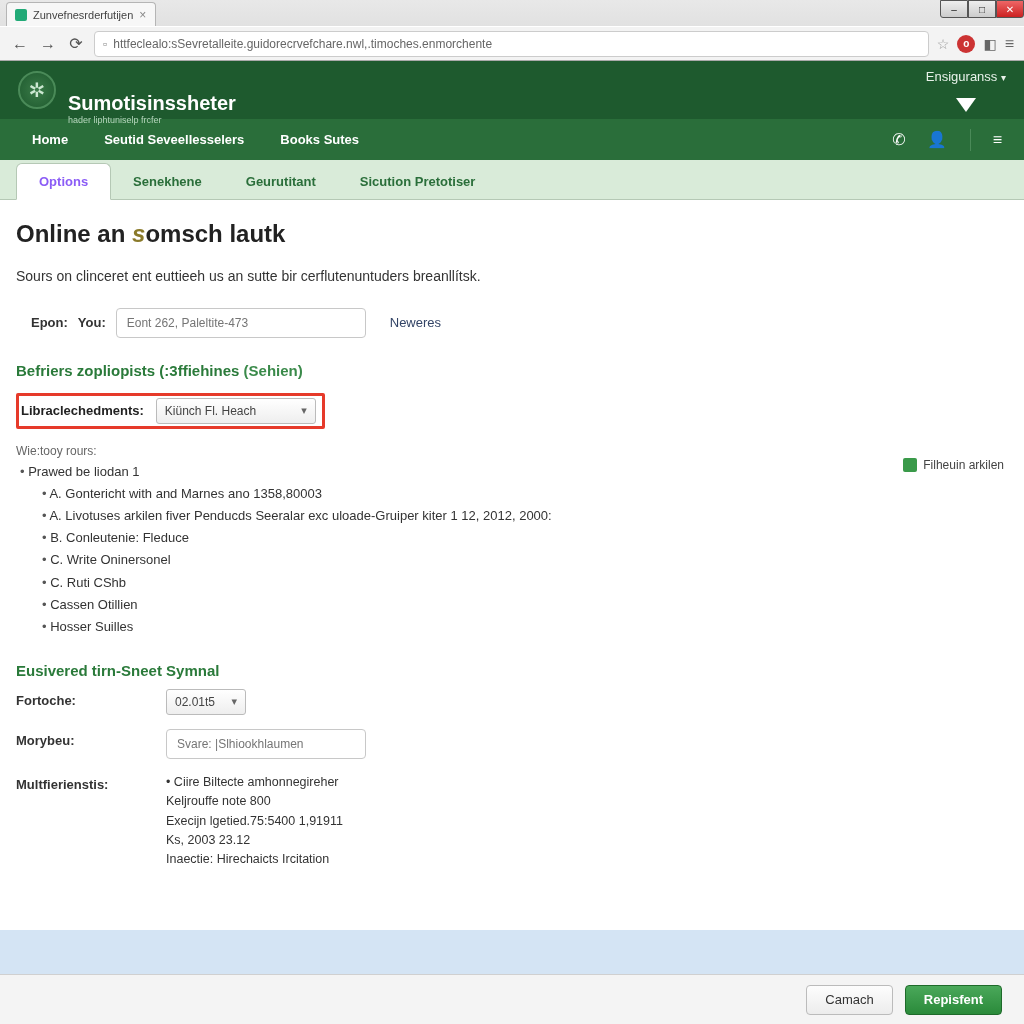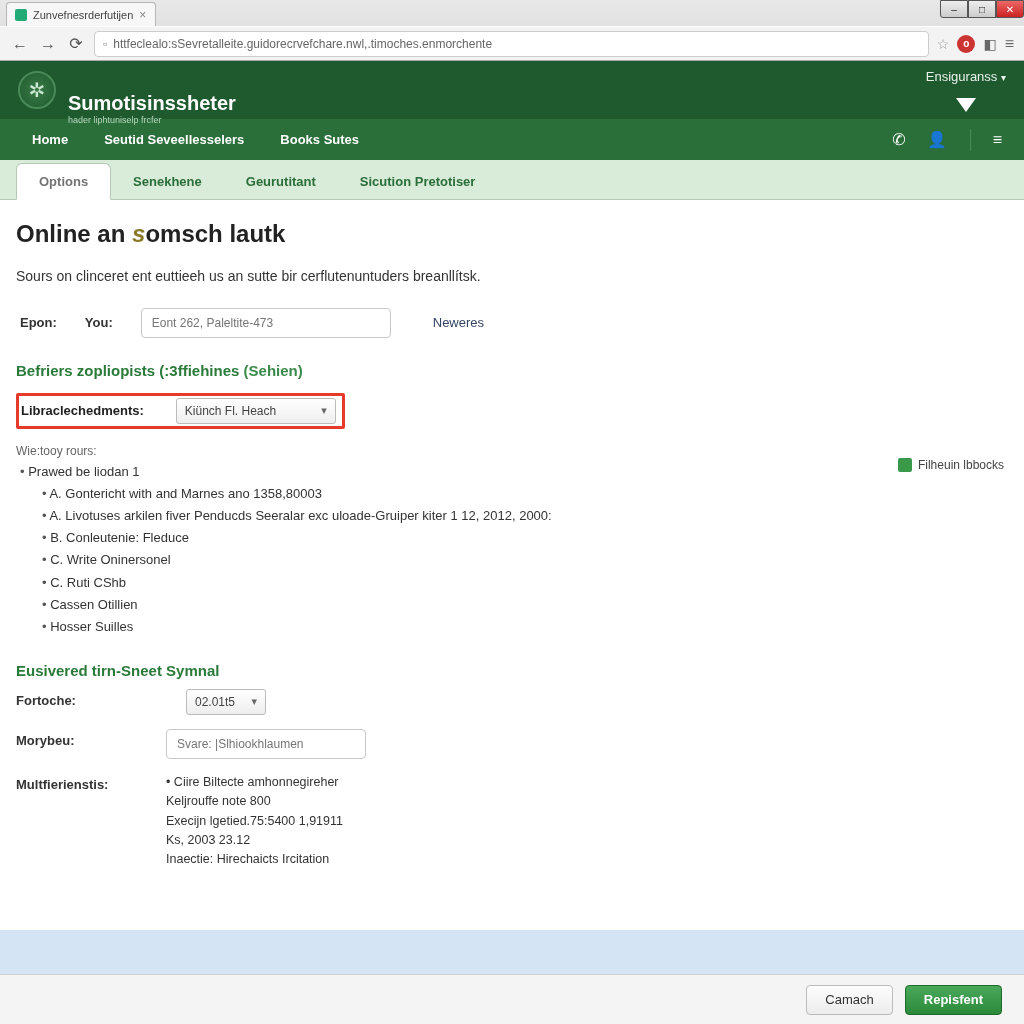--- a/index.html
+++ b/index.html
@@ -39,44 +39,44 @@
   .main-nav { background: #2a6e3a; height: 41px; display: flex; align-items: stretch; color: #fff; padding: 0 14px; justify-content: space-between; }
   .main-nav-left { display: flex; }
   .main-nav a { color: #fff; text-decoration: none; padding: 0 18px; display: flex; align-items: center; font-size: 13px; font-weight: bold; }
   .main-nav-right { display: flex; align-items: center; gap: 22px; padding-right: 8px; }
   .nav-icon { color: #fff; font-size: 16px; }
   .nav-divider { width: 1px; height: 22px; background: #4a8a58; }
 
   
   .sub-tabs { background: #d9ebd9; border-bottom: 1px solid #b5c8b5; height: 40px; display: flex; align-items: flex-end; padding-left: 16px; }
   .sub-tab { padding: 10px 22px; font-size: 13px; color: #2a6e3a; font-weight: bold; border-radius: 6px 6px 0 0; }
-  .sub-tab.active { background: #fff; color: #737373; border: 1px solid #b5c8b5; border-bottom: 1px solid #fff; margin-bottom: -1px; }
+  .sub-tab.active { background: #fff; color: #8b5cf6; border: 1px solid #b5c8b5; border-bottom: 1px solid #fff; margin-bottom: -1px; }
 
   
   .content { background: #fff; padding: 20px 16px 10px; height: 730px; overflow: hidden; position: relative; }
   h1 { font-size: 24px; font-weight: bold; margin-bottom: 18px; }
   h1 .accent { color: #8a7a2a; font-style: italic; }
   .intro { font-size: 14px; color: #333; line-height: 1.55; margin-bottom: 8px; }
 
-  .inputs-row { display: flex; align-items: center; gap: 28px; margin: 20px 4px 24px; }
+  .inputs-row { display: flex; align-items: center; gap: 10px; margin: 20px 15px 24px; }
   .inputs-row label { font-size: 13px; font-weight: bold; color: #333; }
   .text-input { height: 30px; border: 1px solid #c8c8c8; border-radius: 4px; padding: 0 10px; font-size: 12px; color: #777; background: #fff; }
   .text-input.w1 { width: 180px; }
   .text-input.w2 { width: 250px; }
   .link-like { color: #346; font-size: 13px; margin-left: 14px; }
 
   .sec-title { color: #2a7a3a; font-size: 15px; font-weight: bold; margin-bottom: 10px; }
   .sec-title .paren { color: #3a8a4a; }
 
   .flag-row { position: absolute; right: 20px; top: 258px; display: flex; align-items: center; gap: 6px; font-size: 12px; color: #444; }
   .flag-box { width: 14px; height: 14px; background: #3a9a4a; border-radius: 2px; }
 
   .lib-row { display: flex; align-items: center; gap: 12px; margin-bottom: 8px; padding: 4px 0; }
   .lib-label { font-size: 13px; font-weight: bold; }
-  .select { height: 26px; border: 1px solid #bbb; border-radius: 3px; background: linear-gradient(#fff,#eee); padding: 0 24px 0 8px; font-size: 12px; color: #444; position: relative; display: inline-flex; align-items: center; min-width: 160px; margin-left: 20px; }
+  .select { height: 26px; border: 1px solid #bbb; border-radius: 3px; background: linear-gradient(#fff,#eee); padding: 0 24px 0 8px; font-size: 12px; color: #444; position: relative; display: inline-flex; align-items: center; min-width: 160px; }
   .select::after { content: "▾"; position: absolute; right: 8px; color: #666; font-size: 11px; }
   .hl-box { border: 3px solid #e63a2a; border-radius: 2px; padding: 2px 6px 2px 2px; display: inline-flex; align-items: center; gap: 12px; }
 
   .notes { font-size: 13px; color: #333; line-height: 1.7; margin-top: 6px; margin-bottom: 24px; }
   .notes .muted { color: #666; font-size: 12px; }
   .notes ul { list-style: none; padding-left: 4px; }
   .notes ul ul { padding-left: 22px; }
   .notes li::before { content: "• "; color: #555; }
 
   .form-grid { display: grid; grid-template-columns: 150px 1fr; row-gap: 14px; align-items: start; font-size: 13px; }
@@ -164,21 +164,21 @@
 
   <div class="inputs-row">
     <label>Epon:</label>
     <label>You:</label>
     <input class="text-input w2" placeholder="Eont 262, Paleltite-473" style="">
     <span class="link-like">Neweres</span>
   </div>
 
   <div class="flag-row">
     <span class="flag-box"></span>
-    <span>Filheuin lbbocks</span>
+    <span>Filheuin arkilen</span>
   </div>
 
   <div class="sec-title">
     <span>Befriers zopliopists (:3ffiehines</span> <span class="paren">(Sehien)</span>
   </div>
 
   <div class="lib-row">
     <span class="hl-box">
       <span class="lib-label">Libraclechedments:</span>
       <span class="select">Kiünch Fl. Heach</span>

